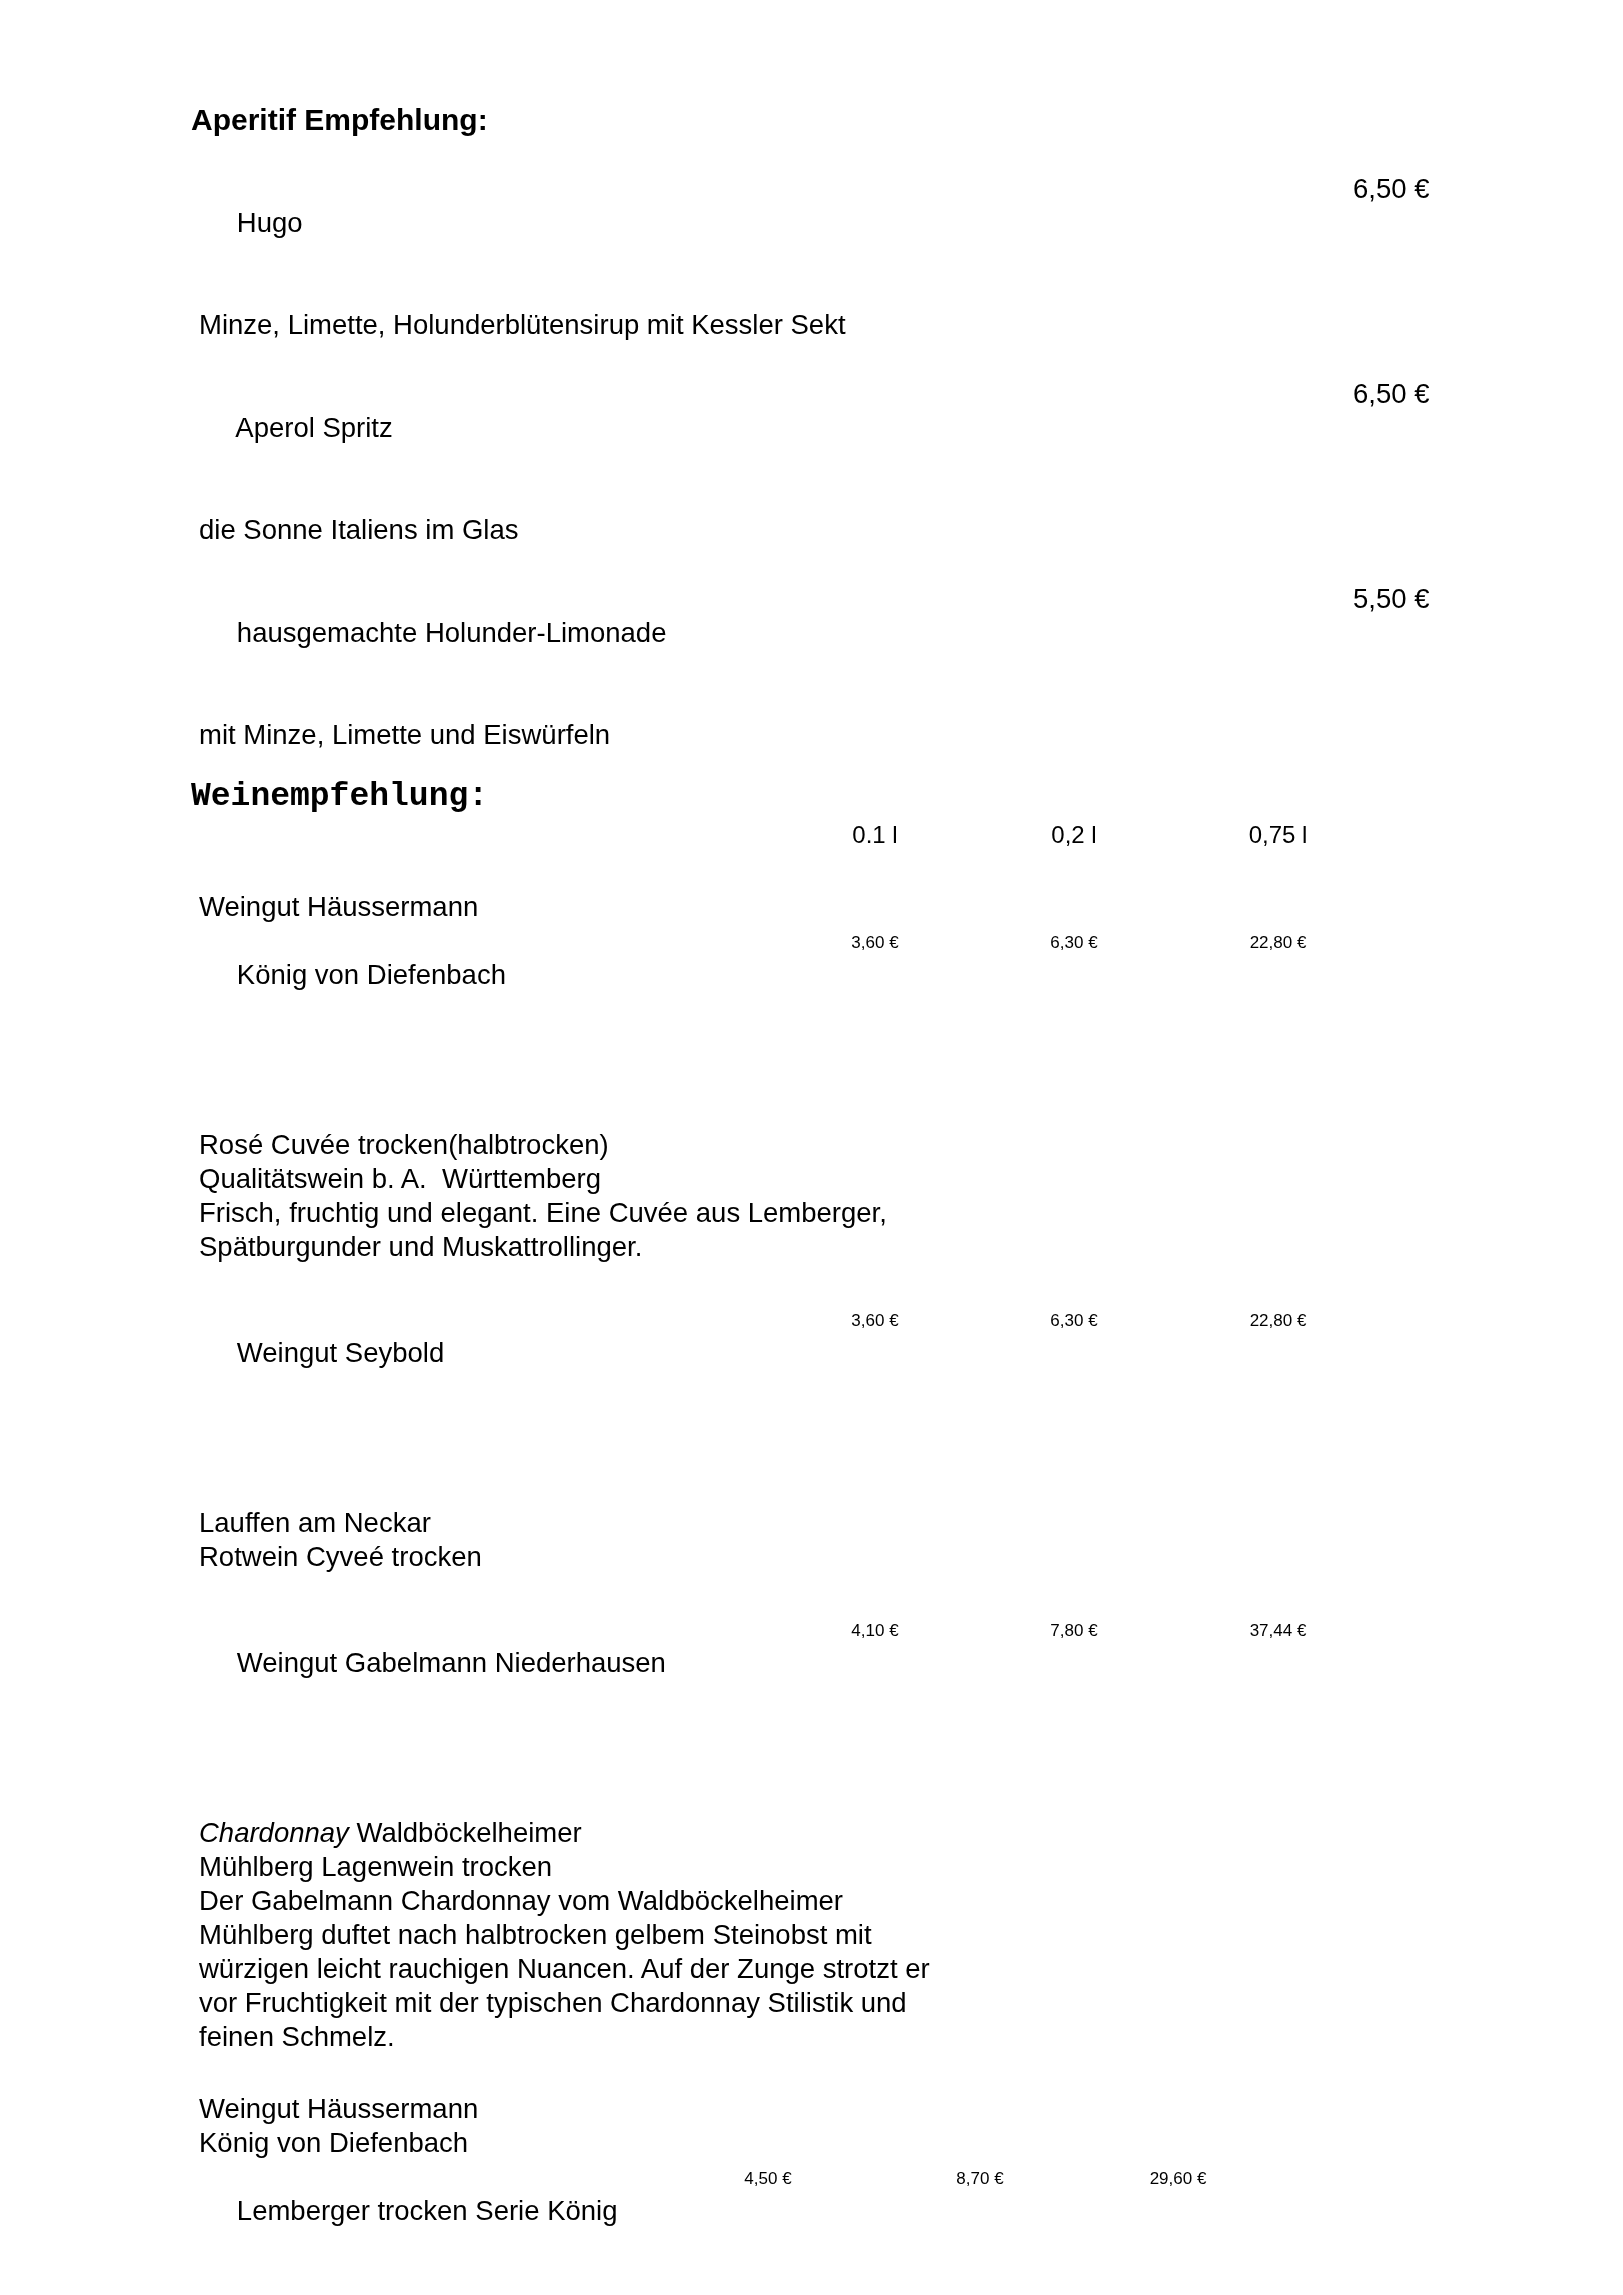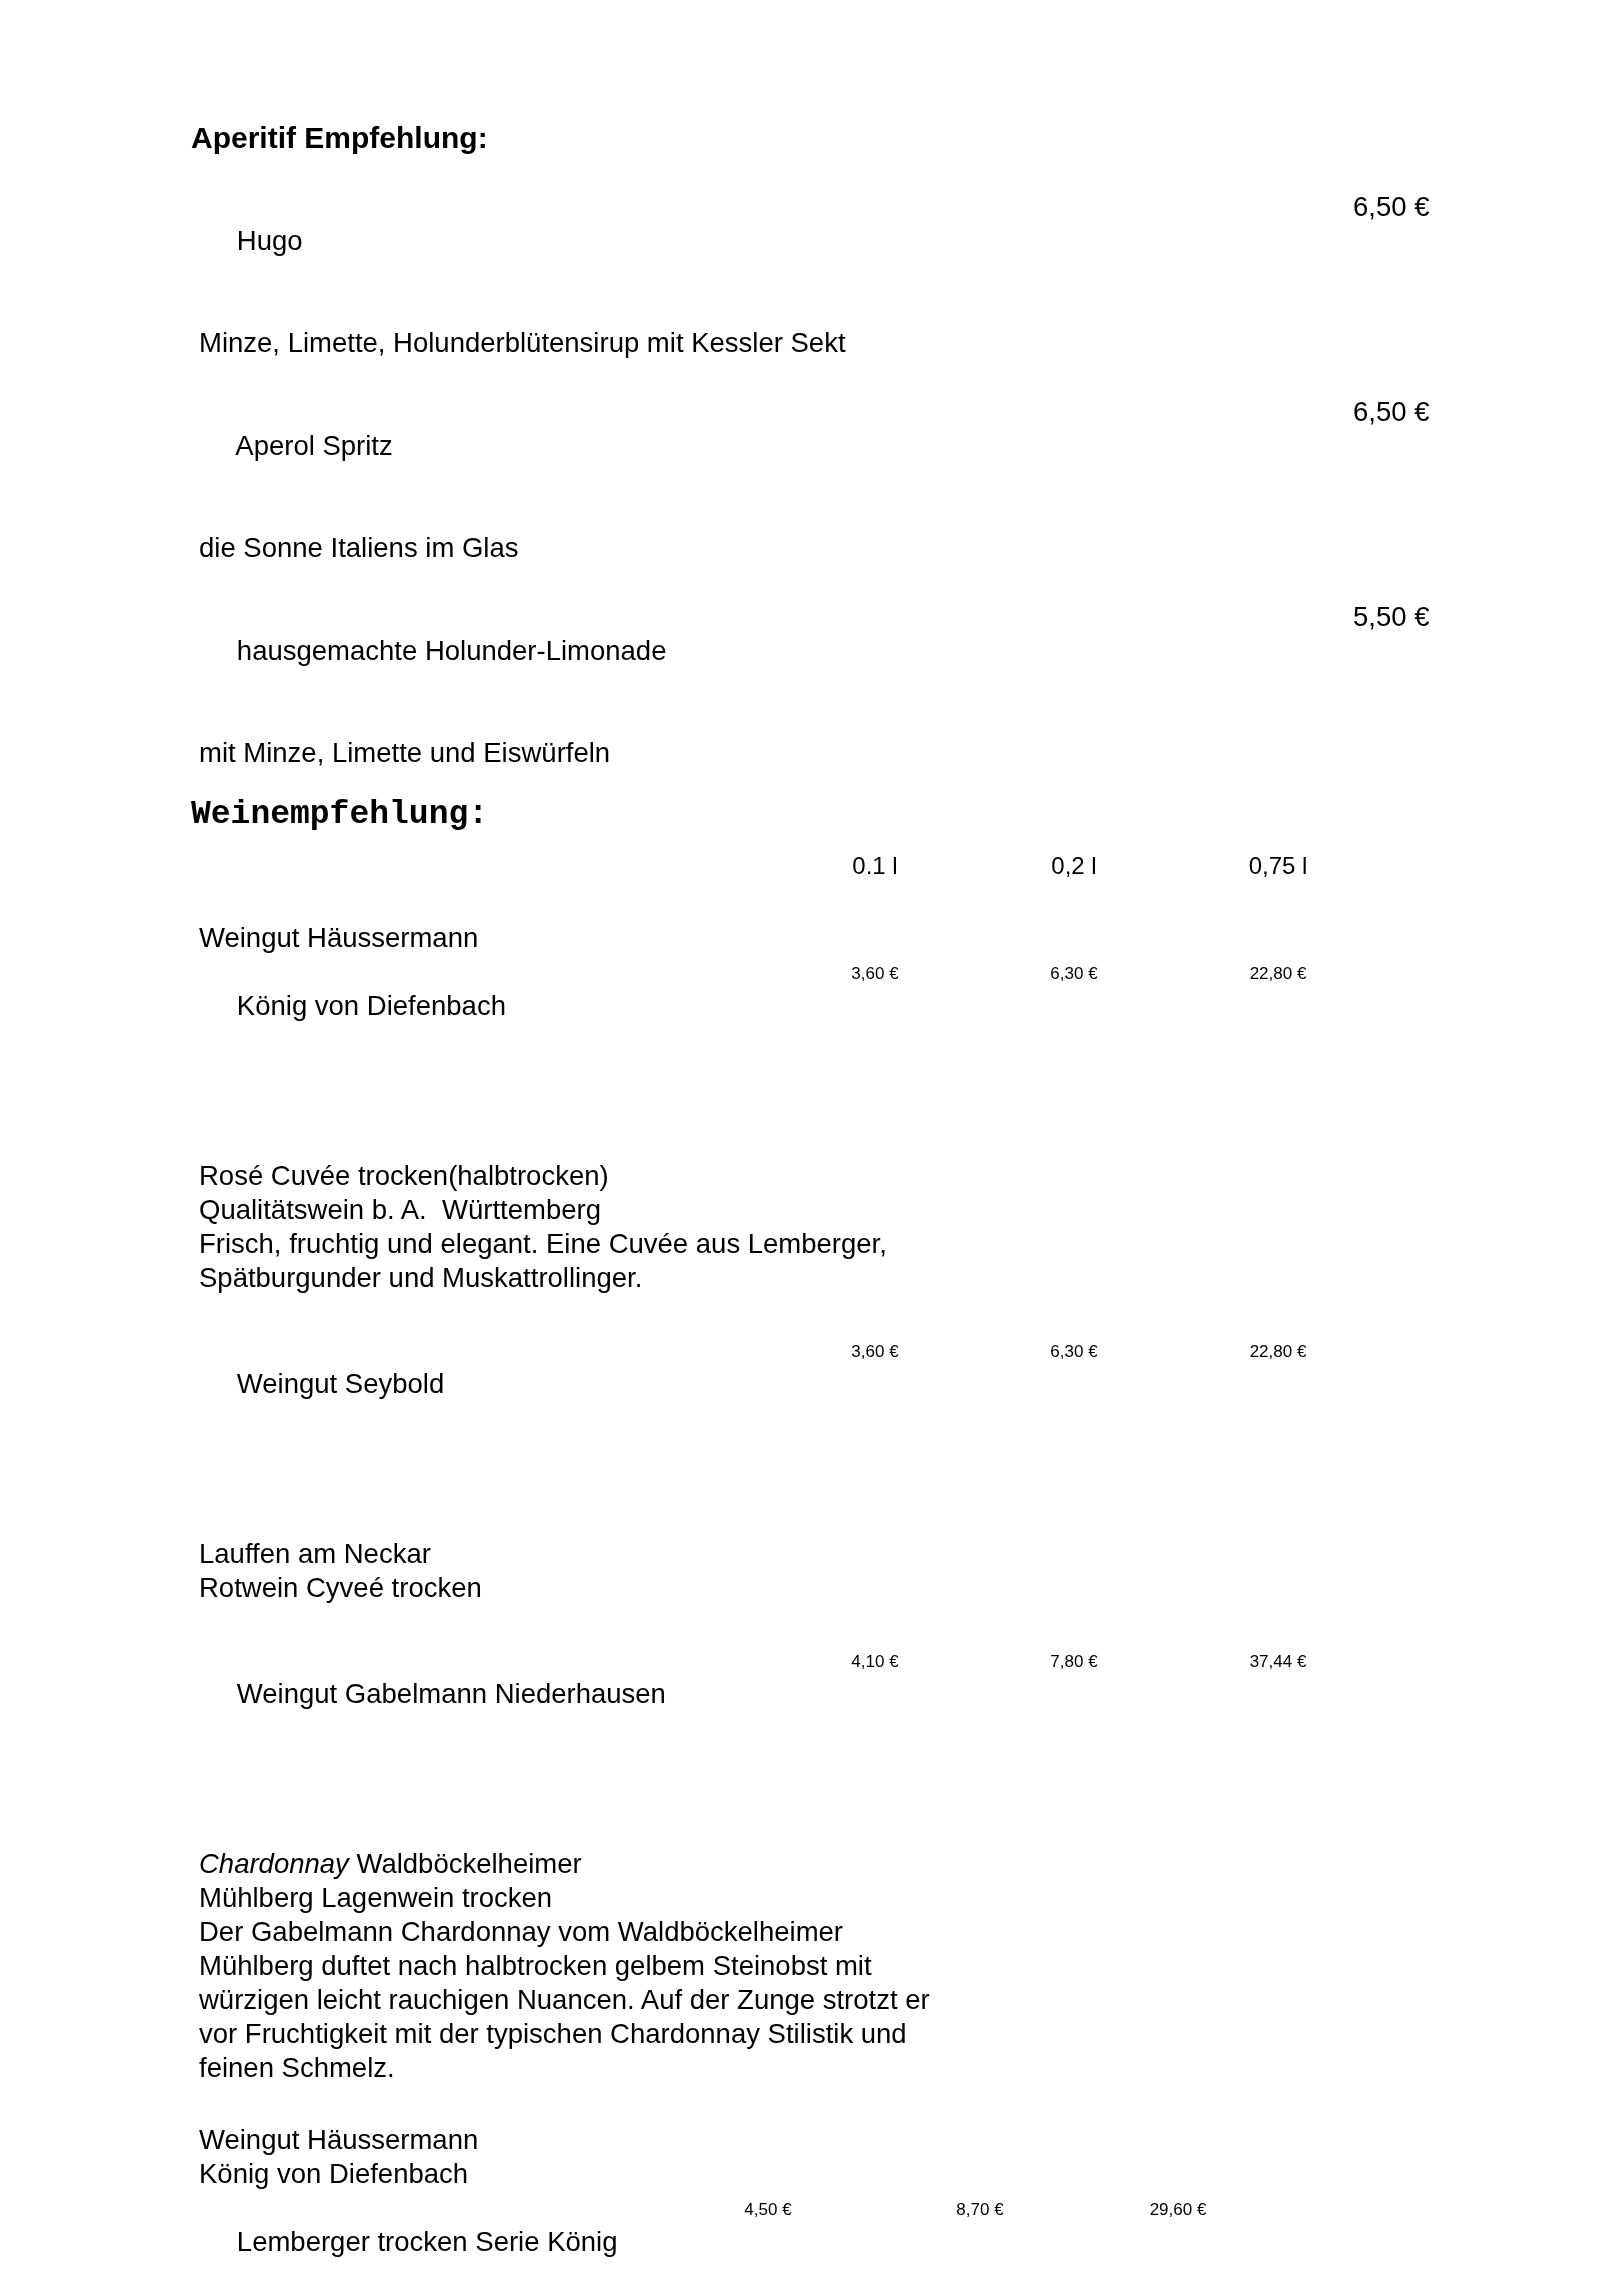--- a/index.html
+++ b/index.html
@@ -18,29 +18,29 @@
     box-sizing: border-box;
     width: 1623px;
     height: 2295px;
     padding: 101px 39px 0 191px;
   }
   .line { white-space: pre; margin-left: 8px; }
   .bold { font-weight: 400; }
   .row { position: relative; white-space: pre; }
 
   
-  .h-med  { font-weight: 700; font-size: 30px; line-height: 37px; margin: 18px 0 34px 0; white-space: pre; }
+  .h-med  { font-weight: 700; font-size: 30px; line-height: 37px; margin: 0 0 34px 0; white-space: pre; }
   .h-big  { font-weight: 700; font-size: 33px; line-height: 41px; margin: 23.6px 0 0 0; white-space: pre; font-family: Liberation Mono, monospace; }
 
   
   .ap-item + .ap-item { margin-top: 35px; }
   .ap-price { position: absolute; left: 1162px; top: 0; font-weight: 400; }
 
   
-  .size-row { position: relative; height: 30px; margin-top: 14px; font-size: 24px; }
+  .size-row { position: relative; height: 30px; margin-top: 1px; font-size: 24px; }
   .size-row .col { position: absolute; top: 0; transform: translateX(-50%); white-space: pre; }
 
   
   .c1 { left: 684px; } .c2 { left: 883px; } .c3 { left: 1087px; }
   .k1 { left:  577px; } .k2 { left: 789px; } .k3 { left: 987px; }
   .wprice { position: absolute; top: 2.6px; transform: translateX(-50%); font-size: 17px; font-weight: 400; white-space: pre; }
 
   .wine { margin-top: 38px; }
   .wine.first { margin-top: 42px; }
 </style>

